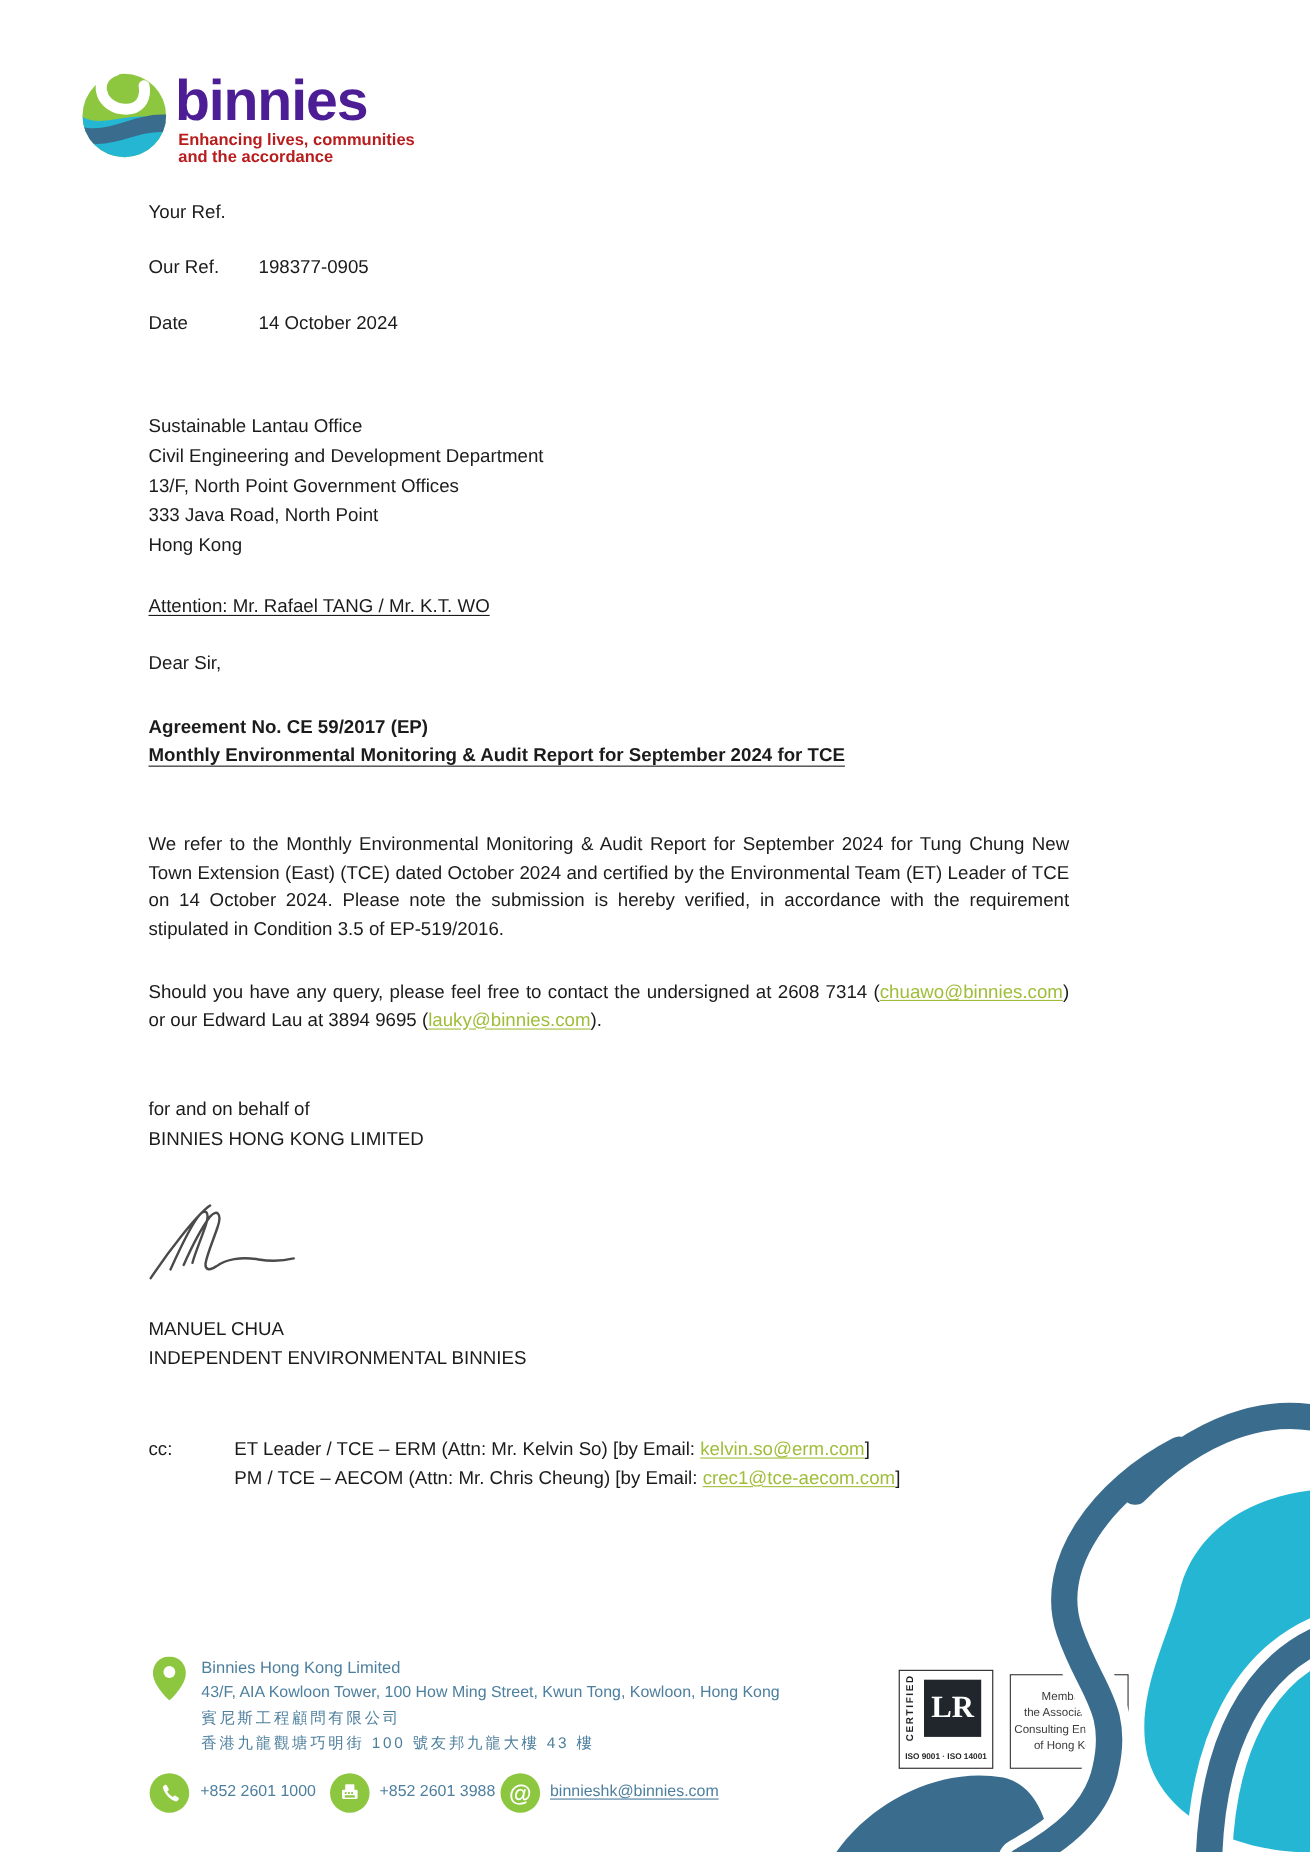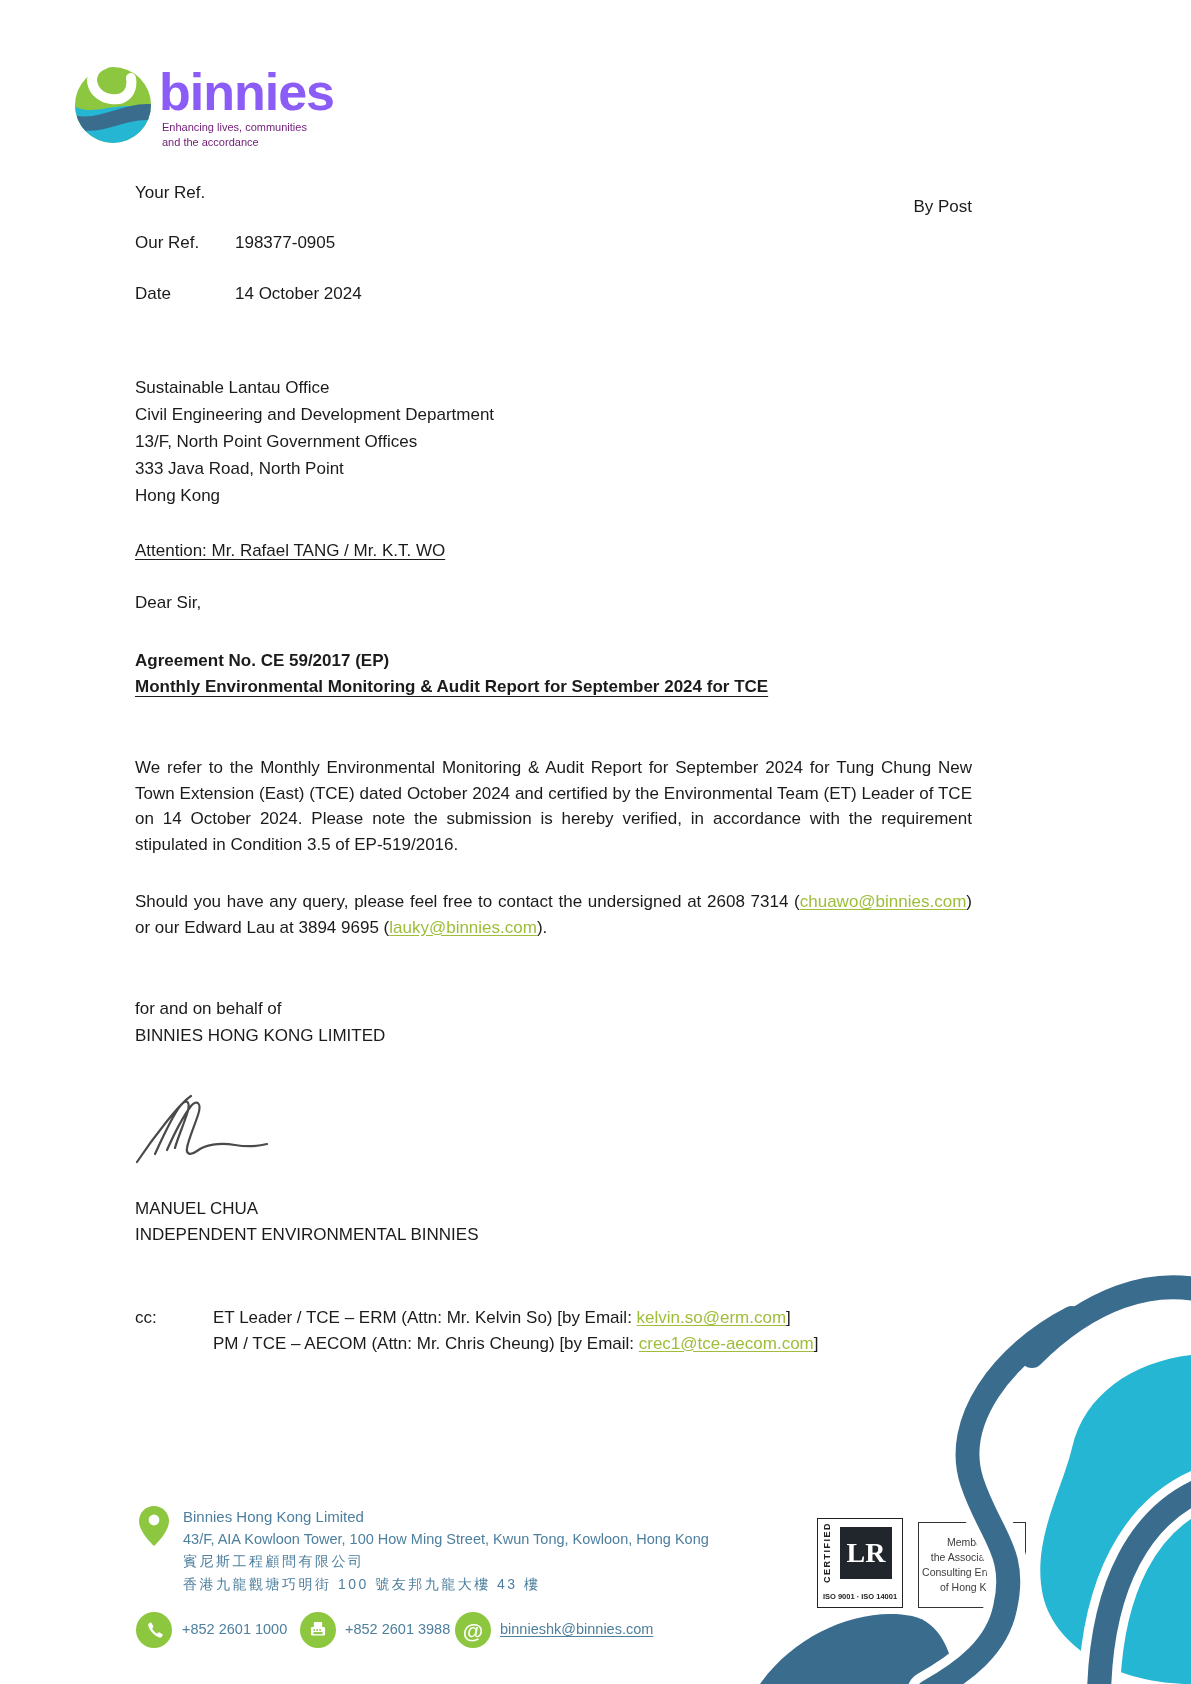--- a/index.html
+++ b/index.html
@@ -8,22 +8,22 @@
     position:relative; width:1191px; height:1684px; background:#fff;
     font-family:"Liberation Sans", sans-serif; color:#1b1b1b; overflow:hidden;
     font-size:17px;
   }
   .block { position:absolute; left:135px; width:837px; }
 
   
   .brand { position:absolute; left:73px; top:60px; display:flex; align-items:flex-start; }
   .brand-mark { width:80px; height:86px; }
   .brand-text { margin-left:6px; padding-top:8px; }
-  .wordmark { font-size:52px; font-weight:bold; color:#8b5cf6; letter-spacing:-1px; line-height:48px; }
-  .tagline { margin-top:4px; margin-left:3px; font-size:11px; font-weight:normal; color:#701a75; line-height:15px; }
+  .wordmark { font-size:52px; font-weight:bold; color:#4c1d95; letter-spacing:-1px; line-height:48px; }
+  .tagline { margin-top:4px; margin-left:3px; font-size:15px; font-weight:bold; color:#b91c1c; line-height:15px; }
 
   
   .ref-row { position:absolute; left:135px; width:837px; }
   .ref-row .lbl { display:inline-block; width:100px; }
   .by-post { text-align:right; }
 
   .recipient { line-height:27px; }
   .attention { text-decoration:underline; text-underline-offset:3px; }
 
   .subject { font-weight:bold; line-height:25.5px; }
@@ -94,21 +94,20 @@
       <div class="tagline">
         <div>Enhancing lives, communities</div>
         <div>and the accordance</div>
       </div>
     </div>
   </div>
 
   <div class="ref-row" style="top:183px;">
     <span class="lbl">Your Ref.</span>
   </div>
-  <div class="ref-row by-post" style="top:197px;">By Post</div>
   <div class="ref-row" style="top:233px;">
     <span class="lbl">Our Ref.</span><span>198377-0905</span>
   </div>
   <div class="ref-row" style="top:284px;">
     <span class="lbl">Date</span><span>14 October 2024</span>
   </div>
 
   <div class="block recipient" style="top:374px;">
     <div>Sustainable Lantau Office</div>
     <div>Civil Engineering and Development Department</div>

